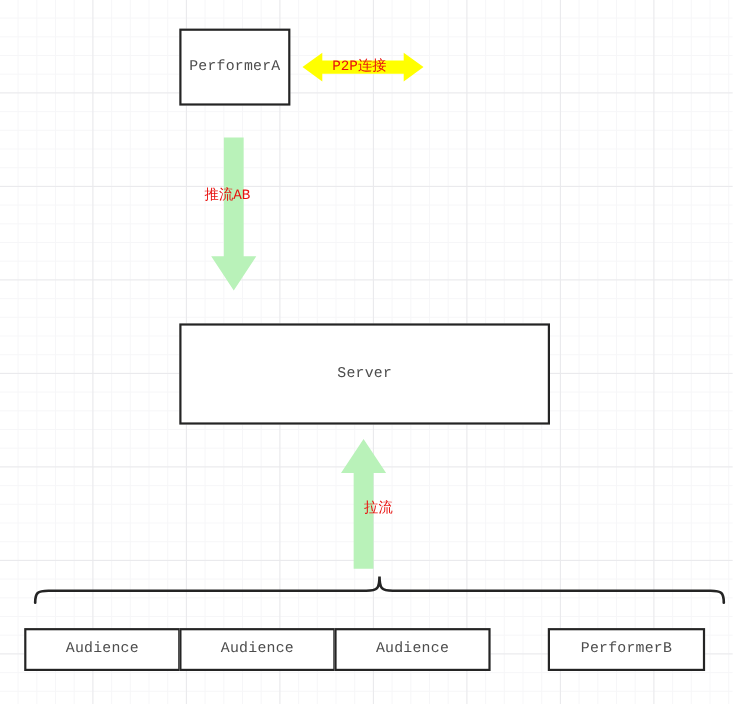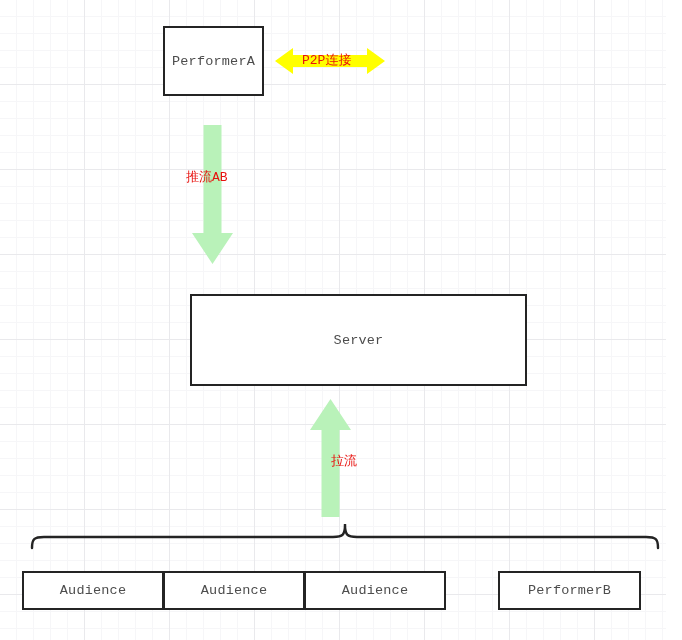--- a/index.html
+++ b/index.html
@@ -77,21 +77,21 @@
   <svg class="arrow-svg" style="left:275px; top:45px;" width="110" height="32" viewBox="0 0 110 32">
     <polygon points="0,16 18,3 18,10 92,10 92,3 110,16 92,29 92,22 18,22 18,29" fill="#ffff00"></polygon>
   </svg>
   <div class="edge-label" style="left:302px; top:54px;">P2P连接</div>
 
   <svg class="arrow-svg" style="left:192px; top:125px;" width="41" height="139" viewBox="0 0 41 139">
     <polygon points="11.5,0 29.5,0 29.5,108 41,108 20.5,139 0,108 11.5,108" fill="#b9f2b9"></polygon>
   </svg>
   <div class="edge-label" style="left:186px; top:171px;">推流AB</div>
 
-  <div class="node-box" style="left:163px; top:294px; width:337px; height:92px;margin-left:27px;">
+  <div class="node-box" style="left:163px; top:294px; width:337px; height:92px;">
     <span class="node-label">Server</span>
   </div>
 
   <svg class="arrow-svg" style="left:310px; top:399px;" width="41" height="118" viewBox="0 0 41 118">
     <polygon points="20.5,0 41,31 29.5,31 29.5,118 11.5,118 11.5,31 0,31" fill="#b9f2b9"></polygon>
   </svg>
   <div class="edge-label" style="left:299px; top:455px;margin-left:32px;">拉流</div>
 
   <svg class="brace-svg" style="left:30px; top:522px;" width="630" height="28" viewBox="0 0 630 28">
     <path d="M 2,26 C 2,17 4,15 14,15 L 303,15 C 313,15 315,13 315,2

